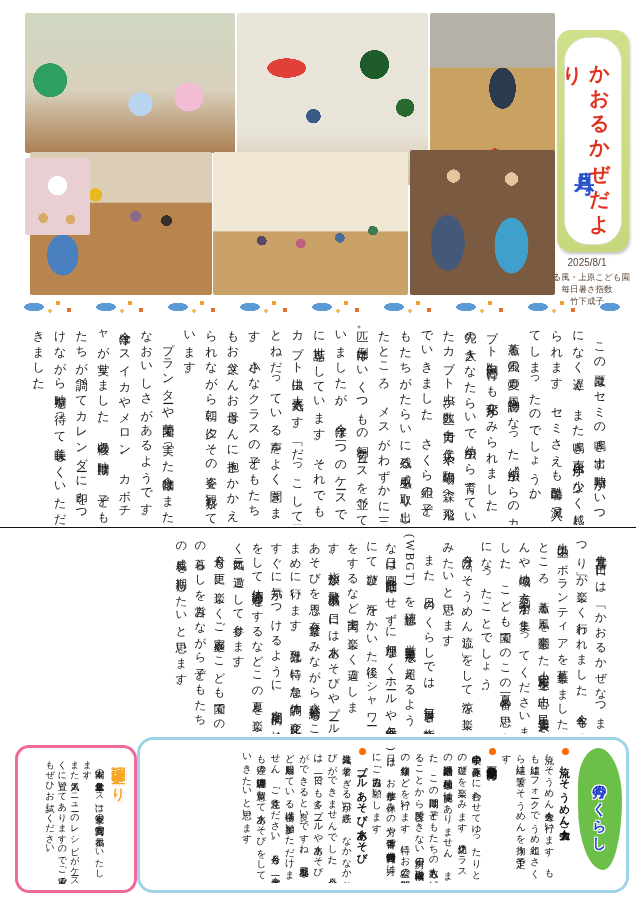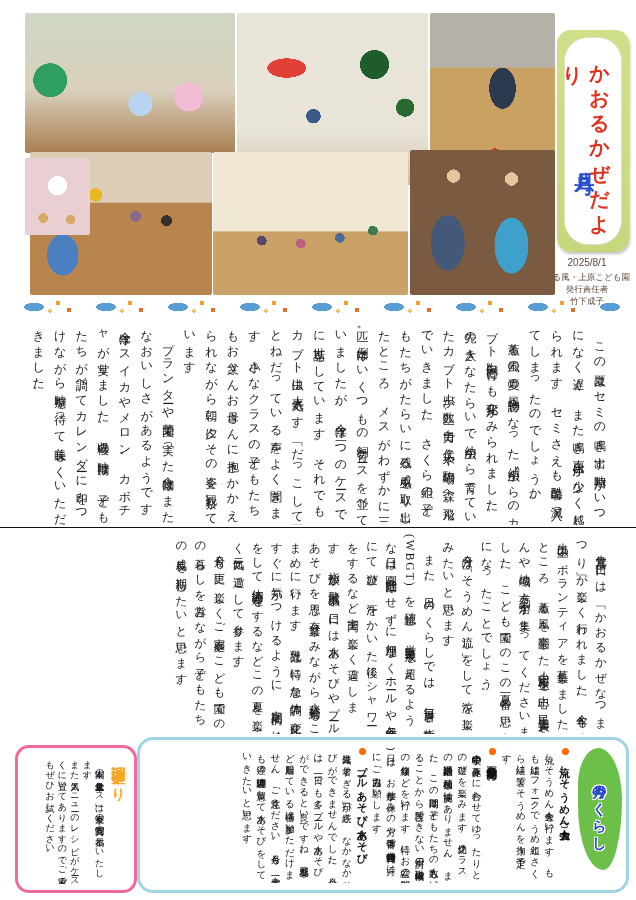--- a/index.html
+++ b/index.html
@@ -130,21 +130,21 @@
 
 <div id="masthead">
   <div id="masthead-card">
     <div class="mast-line" id="mast-title">かおるかぜだより</div>
     <div class="mast-line" id="mast-issue">八月号</div>
   </div>
 </div>
 <div id="pub-block">
   <div id="pub-date">2025/8/1</div>
   <div>薫る風・上原こども園</div>
-  <div>発行責任者</div>
+  <div>毎日暑さ指数</div>
   <div>竹下成子</div>
 </div>
 
 <div id="dolphin-strip"></div>
 
 <div class="article vtext" id="article-top">
   <p class="indent">この夏はセミの鳴き出す時期がいつになく遅く、また鳴き声自体が少なく感じられます。セミさえも酷暑に滅入ってしまったのでしょうか。</p>
   <p class="indent">薫る風の夏の風物詩となった〝幼虫からのカブト虫飼育〟にも変化がみられました。玄関先の大きなたらいで幼虫から育てていたカブト虫が数匹、自力で代々木や駒場の森へ飛んでいきました。さくら組の子どもたちがたらいに残る成虫を取り出したところ、メスがわずかに三匹。例年はいくつもの飼育ケースを並べていましたが、今年は一つのケースで大切に世話をしています。それでもカブト虫は大人気です。「だっこしてー」とねだっている声をよく聞きます。小さなクラスの子どもたちもお父さんお母さんに抱きかかえられながら朝に夕にその姿を観察しています。</p>
   <p class="indent">プランターや菜園で実った食物はまた格別なおいしさがあるようです。今年はスイカやメロン、カボチャが実りました。収穫の時期は、子どもたちが調べてカレンダーに印をつけながら時期を待って美味しくいただきました。</p>
 </div>

